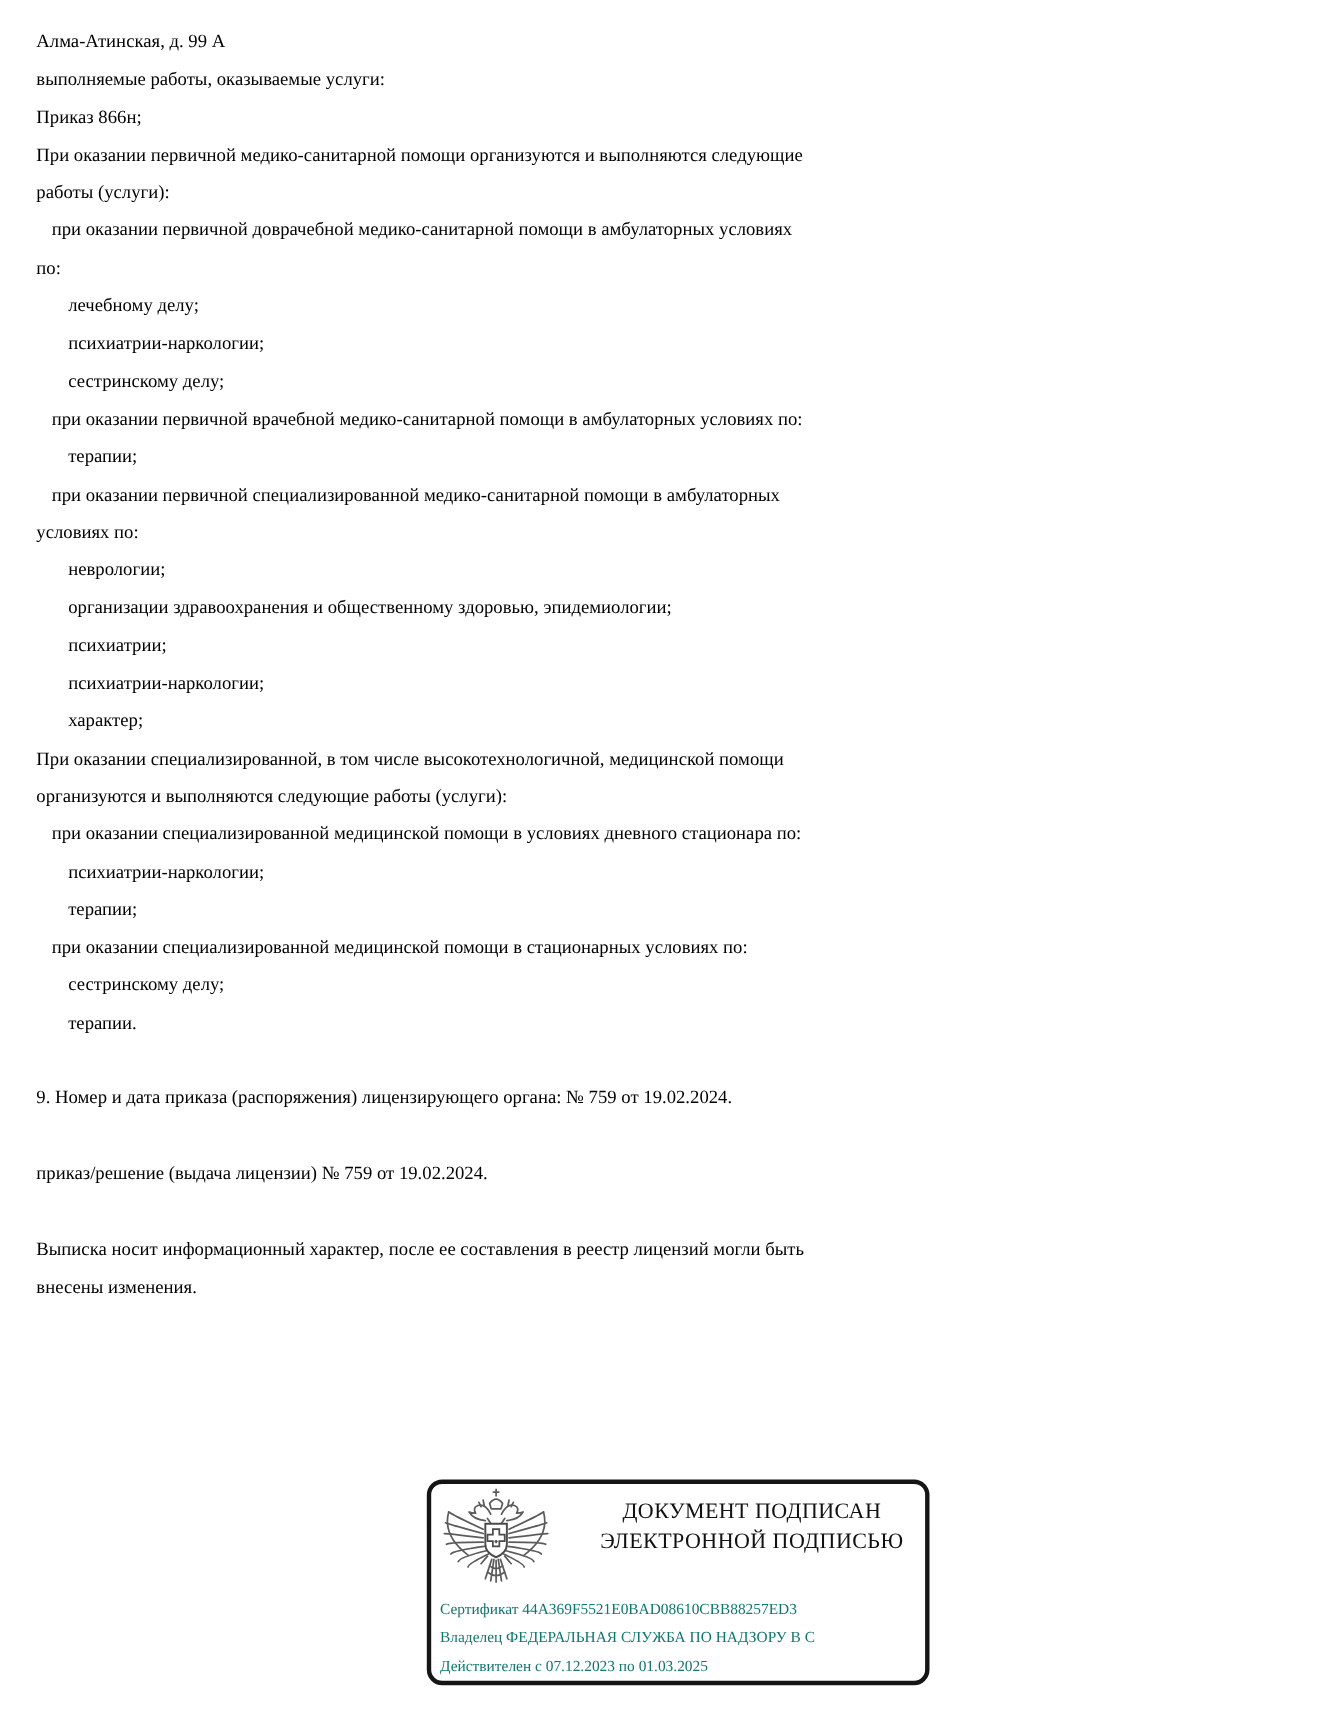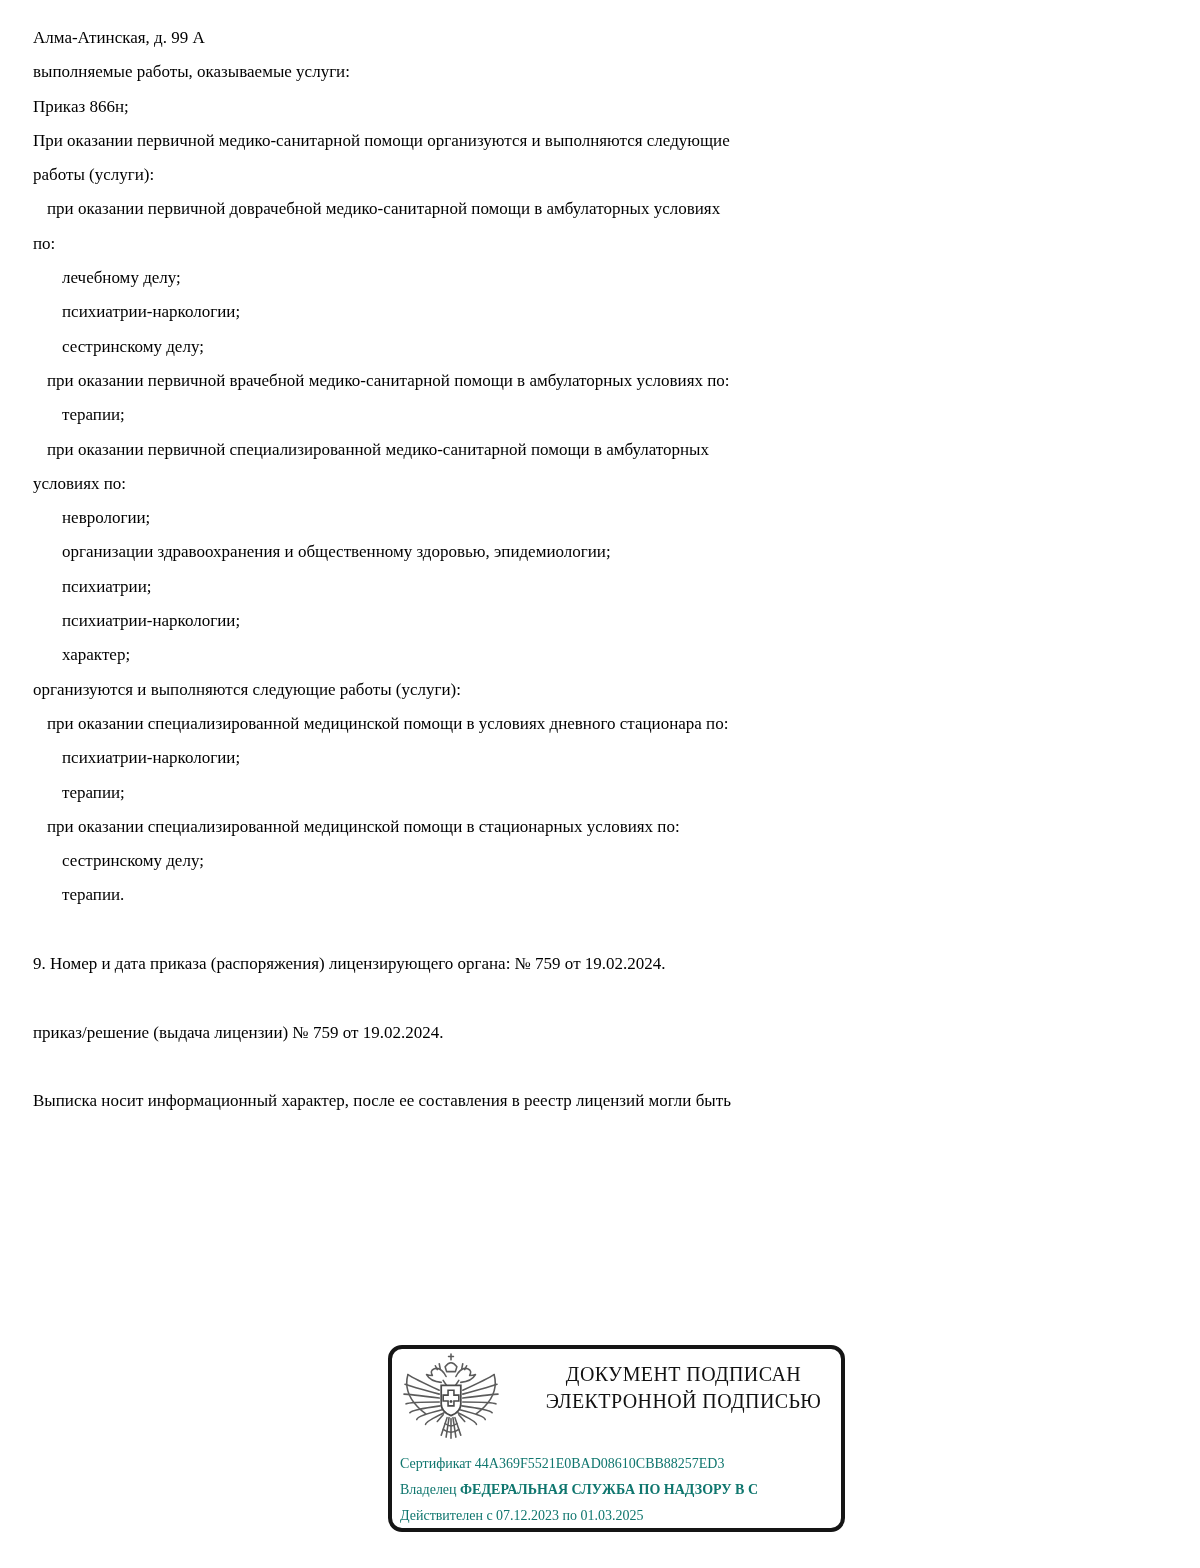--- a/index.html
+++ b/index.html
@@ -65,21 +65,21 @@
   }
   .stamp-fields {
     margin: 4px 6px 0 8px;
     font-size: 14px;
     line-height: 26px;
     white-space: nowrap;
     overflow: hidden;
     color: #0f766e;
   }
   .stamp-fields .value { margin-left: 0.25em; }
-  .stamp-fields .owner-value { font-weight: bold; }
+  .stamp-fields .owner-value { font-weight: normal; }
 </style>
 </head>
 <body>
 
 <div class="doc-text">
     <div class="line indent-0">Алма-Атинская, д. 99 А</div>
     <div class="line indent-0">выполняемые работы, оказываемые услуги:</div>
     <div class="line indent-0">Приказ 866н;</div>
     <div class="line indent-0">При оказании первичной медико-санитарной помощи организуются и выполняются следующие</div>
     <div class="line indent-0">работы (услуги):</div>
@@ -90,33 +90,35 @@
     <div class="line indent-2">сестринскому делу;</div>
     <div class="line indent-1">при оказании первичной врачебной медико-санитарной помощи в амбулаторных условиях по:</div>
     <div class="line indent-2">терапии;</div>
     <div class="line indent-1">при оказании первичной специализированной медико-санитарной помощи в амбулаторных</div>
     <div class="line indent-0">условиях по:</div>
     <div class="line indent-2">неврологии;</div>
     <div class="line indent-2">организации здравоохранения и общественному здоровью, эпидемиологии;</div>
     <div class="line indent-2">психиатрии;</div>
     <div class="line indent-2">психиатрии-наркологии;</div>
     <div class="line indent-2">характер;</div>
+    <div class="line indent-0">При оказании специализированной, в том числе высокотехнологичной, медицинской помощи</div>
     <div class="line indent-0">организуются и выполняются следующие работы (услуги):</div>
     <div class="line indent-1">при оказании специализированной медицинской помощи в условиях дневного стационара по:</div>
     <div class="line indent-2">психиатрии-наркологии;</div>
     <div class="line indent-2">терапии;</div>
     <div class="line indent-1">при оказании специализированной медицинской помощи в стационарных условиях по:</div>
     <div class="line indent-2">сестринскому делу;</div>
     <div class="line indent-2">терапии.</div>
     <div class="line indent-0">&nbsp;</div>
     <div class="line indent-0">9. Номер и дата приказа (распоряжения) лицензирующего органа: № 759 от 19.02.2024.</div>
     <div class="line indent-0">&nbsp;</div>
     <div class="line indent-0">приказ/решение (выдача лицензии) № 759 от 19.02.2024.</div>
     <div class="line indent-0">&nbsp;</div>
     <div class="line indent-0">Выписка носит информационный характер, после ее составления в реестр лицензий могли быть</div>
+    <div class="line indent-0">внесены изменения.</div>
   </div>
 
 <div class="stamp">
   <div class="stamp-top">
     <svg class="stamp-emblem" viewBox="0 0 104 96" aria-hidden="true">
       <g fill="none" stroke="#4a4a4a" stroke-width="1.6" stroke-linecap="round" stroke-linejoin="round" opacity="0.9">
 
         <path d="M52 7 V1 M49.5 3.5 H54.5"></path>
         <path d="M46 14 Q52 6 58 14 L56.5 19 H47.5 Z"></path>
 

